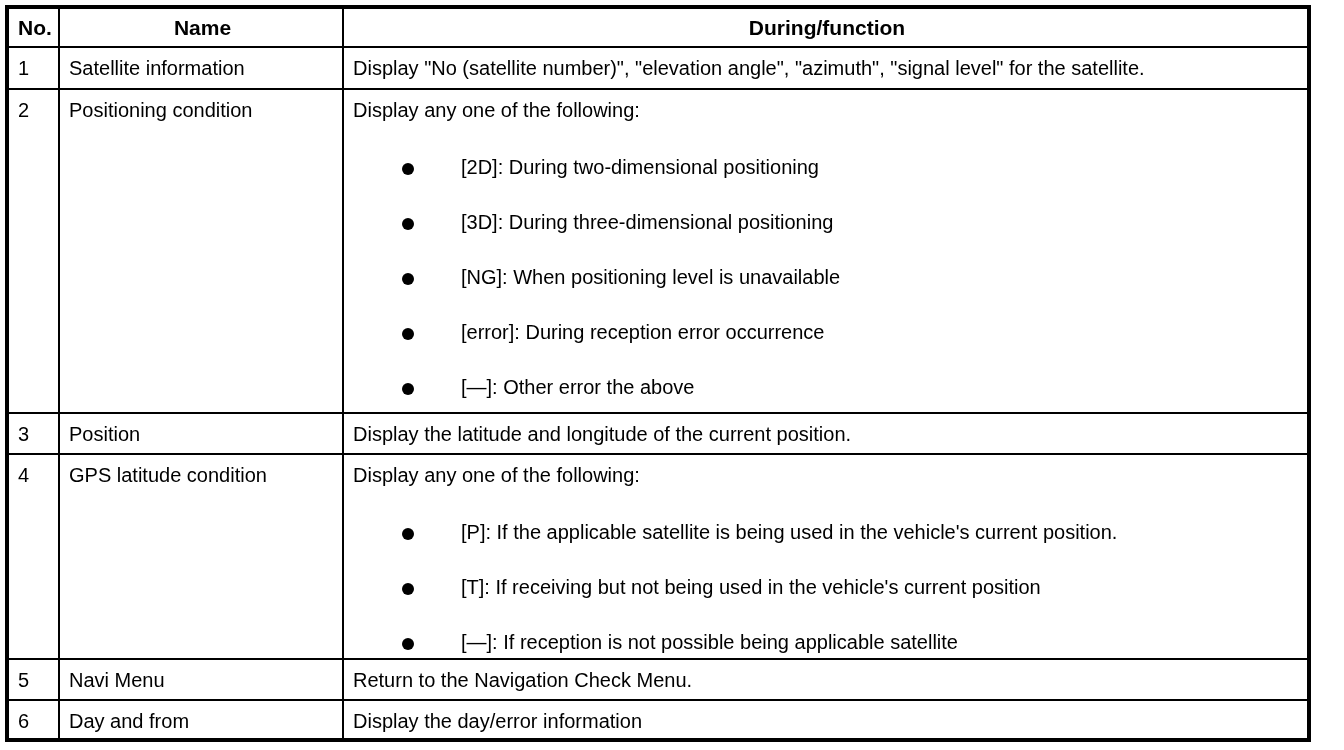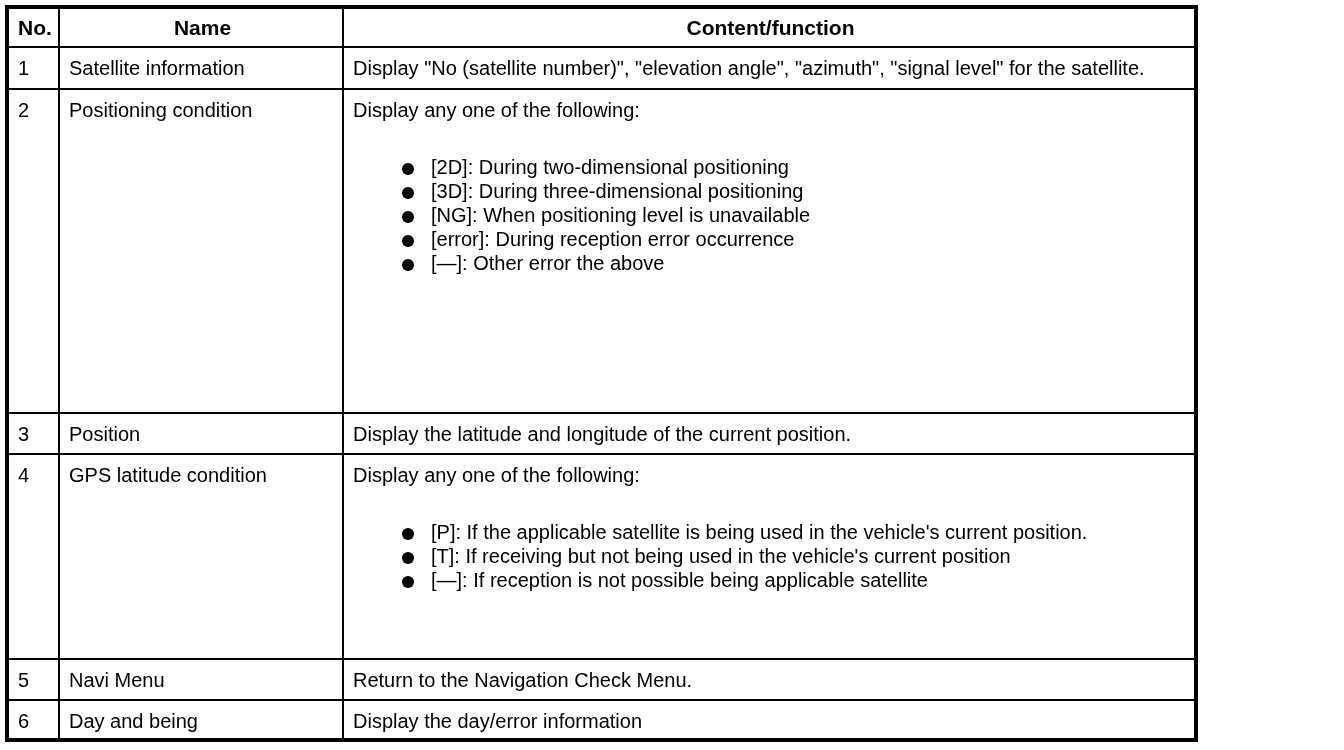--- a/index.html
+++ b/index.html
@@ -16,21 +16,21 @@
     position: relative;
     width: 1344px;
     height: 750px;
     background: #ffffff;
     overflow: hidden;
   }
   table.doc-table {
     position: absolute;
     left: 5px;
     top: 5px;
-    width: 1193px;
+    width: 1306px;
     border-collapse: collapse;
     table-layout: fixed;
     background: #ffffff;
   }
   table.doc-table, table.doc-table td, table.doc-table th {
     border: 2px solid #000000;
   }
   table.doc-table {
     border: 4px solid #000000;
   }
@@ -51,22 +51,22 @@
   }
   tr.h-header { height: 40px; }
   tr.h-single { height: 41px; }
   tr.h-row1   { height: 42px; }
   tr.h-row2   { height: 324px; }
   tr.h-row4   { height: 205px; }
   tr.h-row6   { height: 40px; }
   .col-no   { width: 52px; }
   .col-name { width: 284px; }
   .bullets { margin-top: 33px; }
-  .bullet-line { display: flex; align-items: baseline; }
-  .bullet-line + .bullet-line { }
+  .bullet-line { display: flex; align-items: baseline; gap: 30px; }
+  .bullet-line + .bullet-line { margin-top: 31px; }
   .dot {
     flex: 0 0 auto;
     width: 12px;
     height: 12px;
     margin-left: 49px;
     margin-right: 17px;
     border-radius: 50%;
     background: #000000;
     position: relative;
     top: 1px;
@@ -83,21 +83,21 @@
     <colgroup>
       <col class="col-no">
       <col class="col-name">
       <col>
     </colgroup>
 
     <tbody>
         <tr class="h-header">
       <th>No.</th>
       <th>Name</th>
-      <th>Content/function</th>
+      <th>During/function</th>
     </tr>
 
     <tr class="h-row1">
       <td>1</td>
       <td>Satellite information</td>
       <td>
         <div class="intro">Display "No (satellite number)", "elevation angle", "azimuth", "signal level" for the satellite.</div>
       </td>
     </tr>
 
@@ -164,20 +164,20 @@
     <tr class="h-single">
       <td>5</td>
       <td>Navi Menu</td>
       <td>
         <div class="intro">Return to the Navigation Check Menu.</div>
       </td>
     </tr>
 
     <tr class="h-row6">
       <td>6</td>
-      <td>Day and being</td>
+      <td>Day and from</td>
       <td>
         <div class="intro">Display the day/error information</div>
       </td>
     </tr>
   </tbody>
     </table>
 </div>
 
 </body></html>

